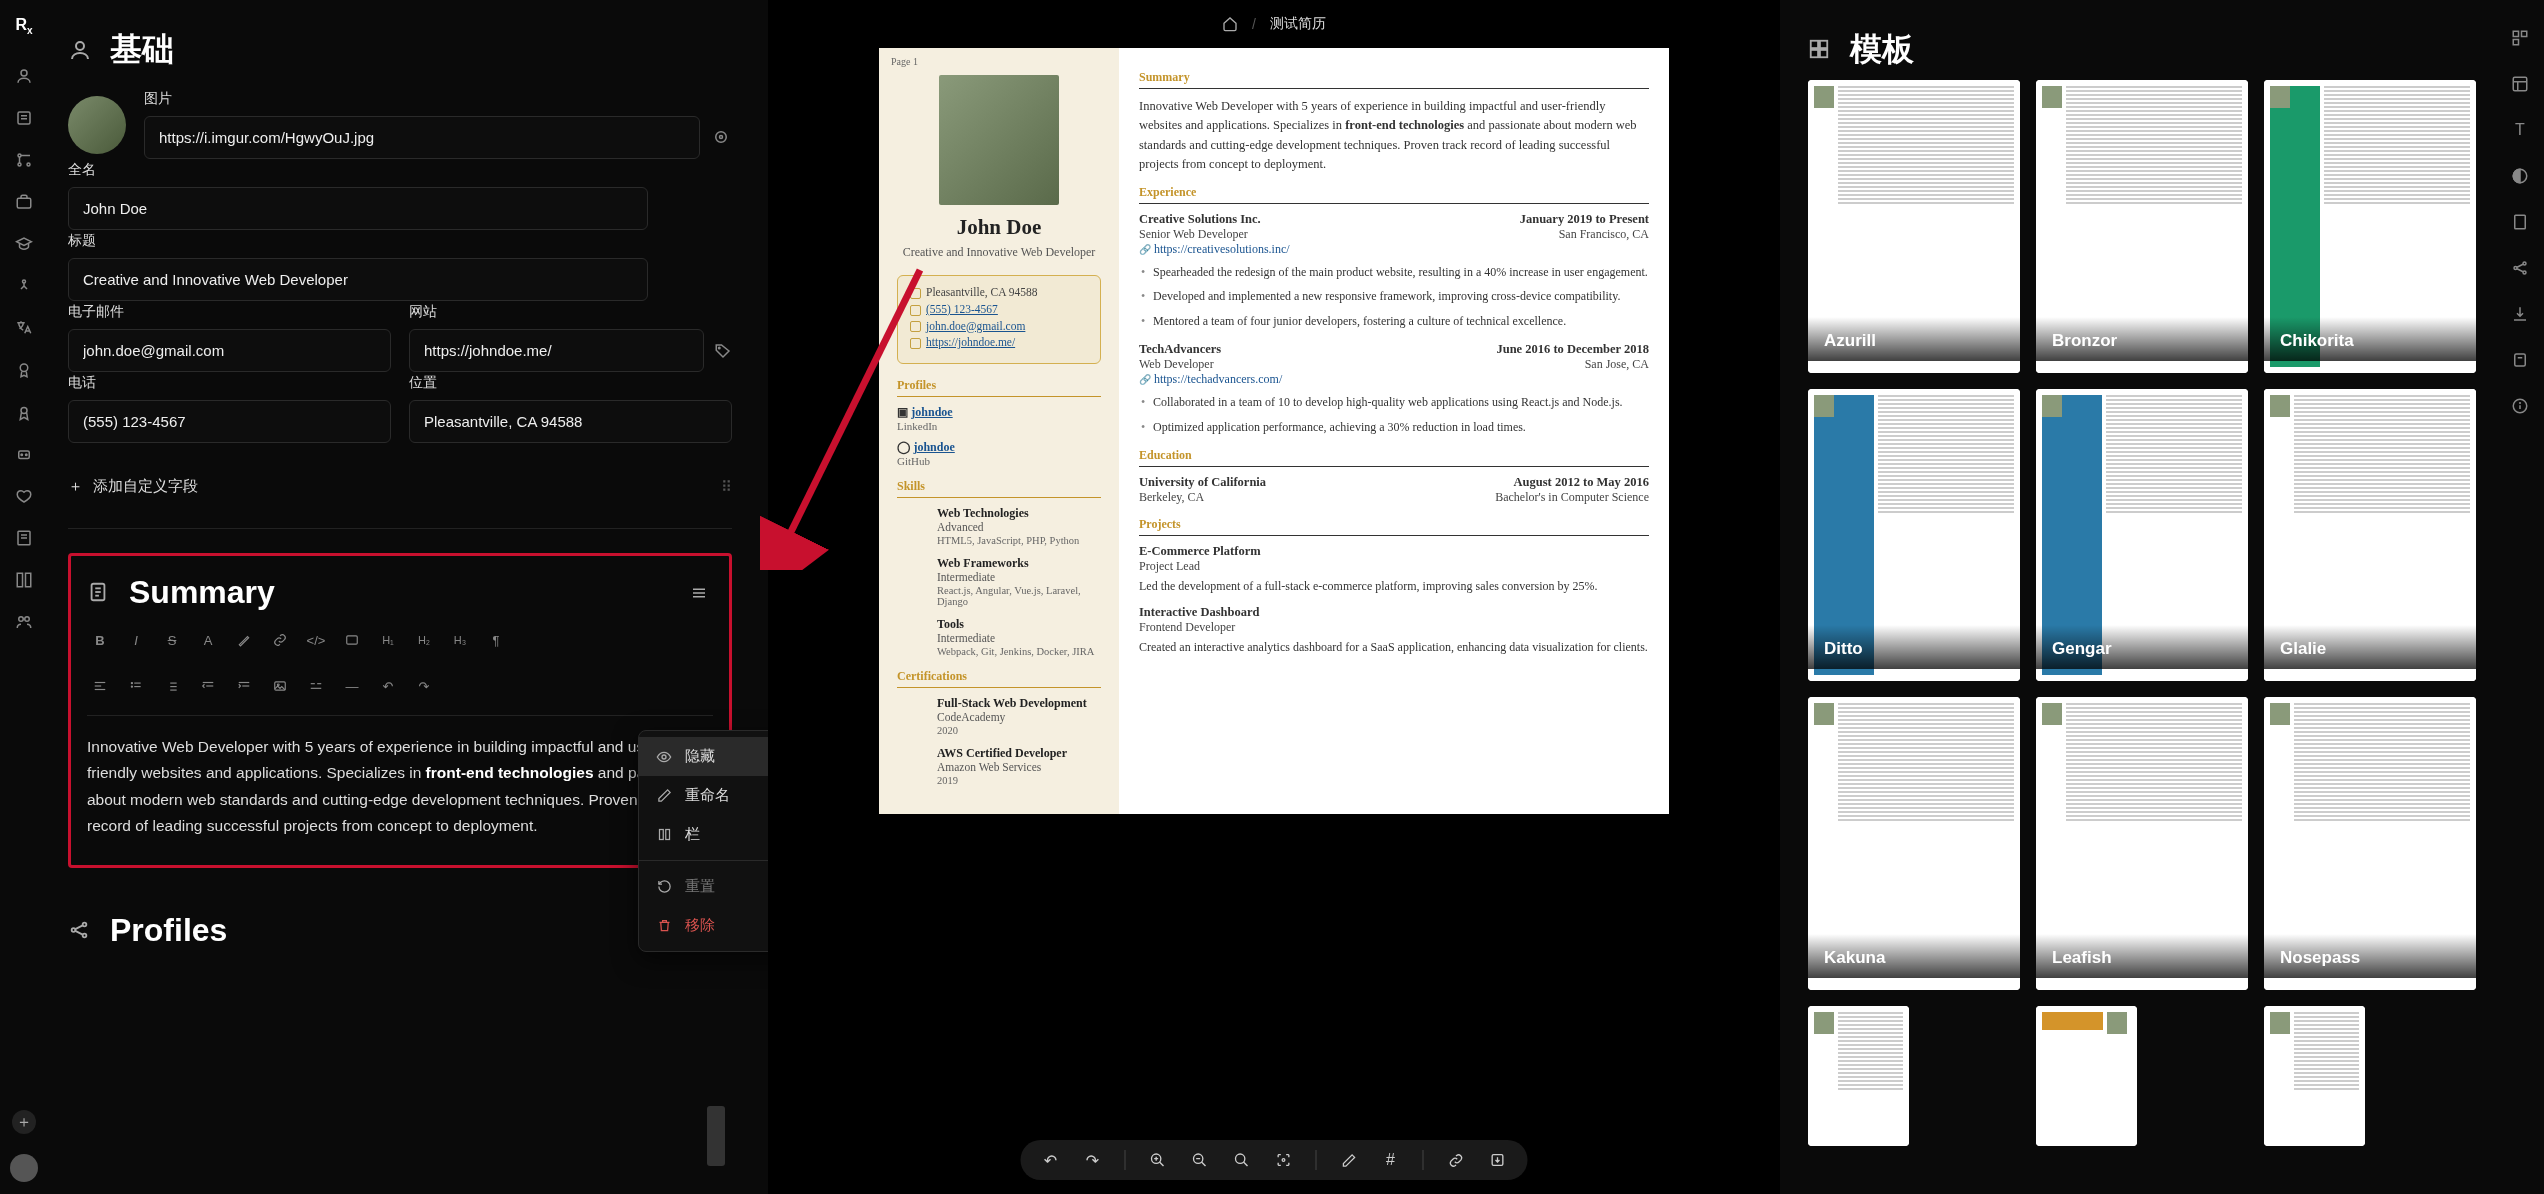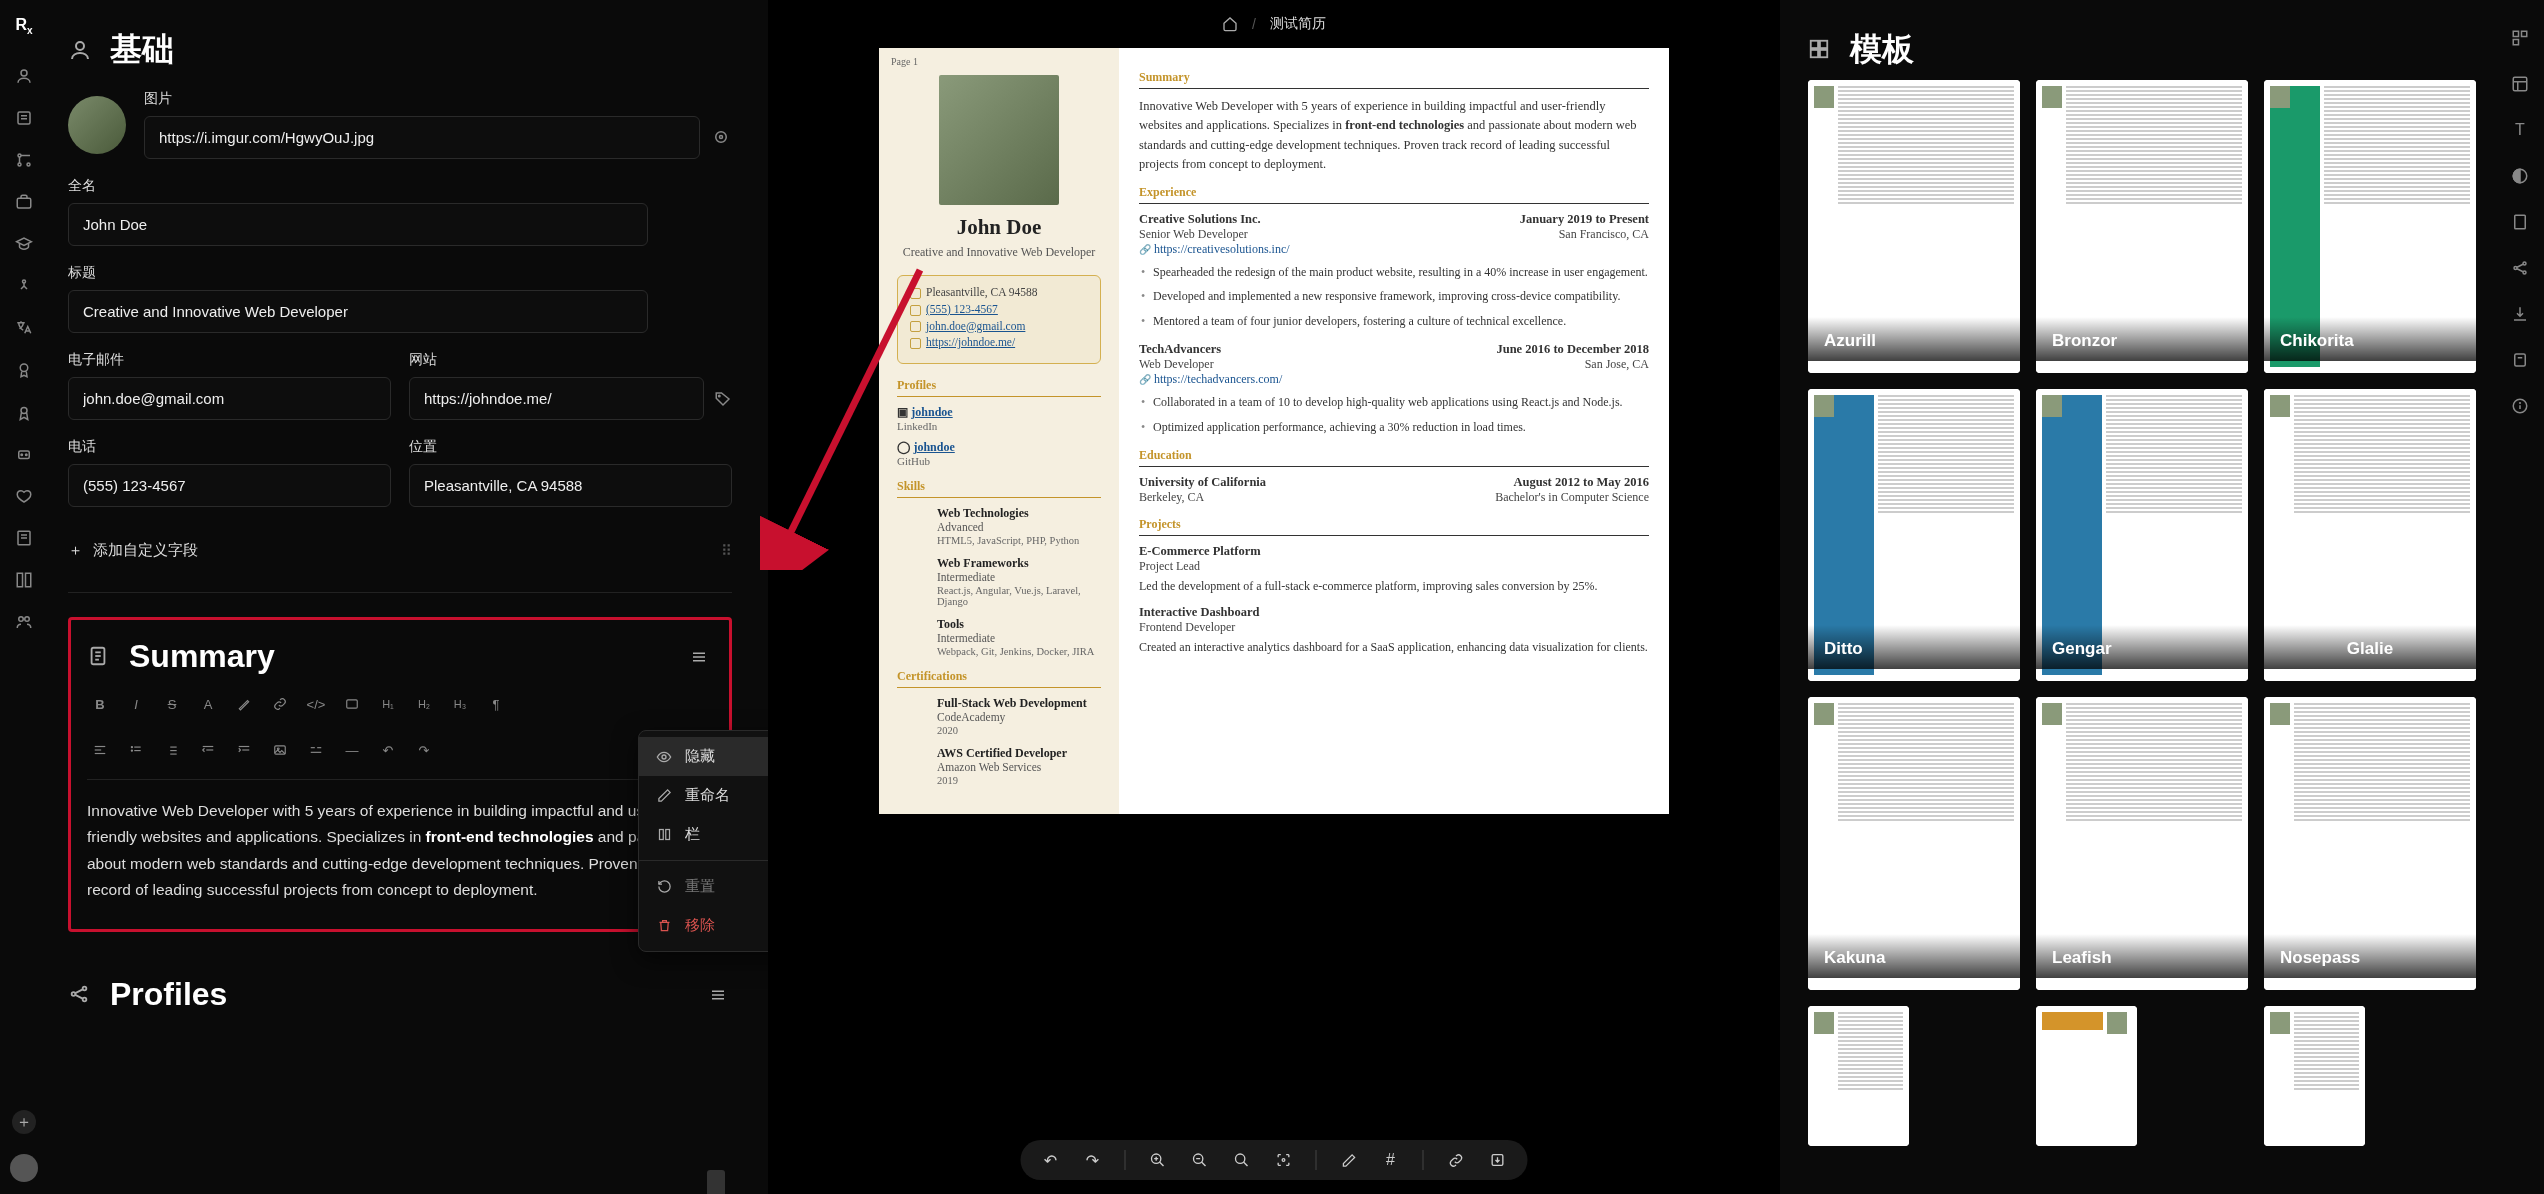--- a/index.html
+++ b/index.html
@@ -8,21 +8,21 @@
 .rail { width:48px; background:#0a0a0a; display:flex; flex-direction:column; align-items:center; padding-top:16px; gap:22px; }
 .rail .logo { font-size:16px; font-weight:700; color:#fff; margin-bottom:8px; }
 .rail .ic { width:20px; height:20px; display:flex; align-items:center; justify-content:center; color:#888; cursor:pointer; }
 .rail .add { width:24px; height:24px; border-radius:50%; background:#222; display:flex; align-items:center; justify-content:center; color:#aaa; cursor:pointer; margin-top:auto; margin-bottom:60px;}
 .rail .avatar-bottom { width:28px; height:28px; border-radius:50%; background:#555; position:absolute; bottom:12px; left:10px;}
 .left-pane { width:720px; background:#0a0a0a; padding:28px 36px 28px 20px; overflow-y:auto; position:relative;}
 .section-head { display:flex; align-items:center; gap:18px; margin-bottom:18px; }
 .section-head .hicon { width:24px; height:24px; color:#aaa; }
 .section-head h1 { font-size:32px; font-weight:800; }
 .section-head .menu-btn { margin-left:auto; width:28px; height:28px; display:flex; align-items:center; justify-content:center; color:#aaa; cursor:pointer;}
-.field-label { font-size:14px; color:#ddd; margin-bottom:8px; margin-top:18px; }
+.field-label { font-size:14px; color:#ddd; margin-bottom:8px; margin-top:2px; }
 .row { display:flex; gap:18px; }
 .row > div { flex:1; }
 .input { width:100%; background:#0d0d0d; border:1px solid #2a2a2a; border-radius:6px; padding:12px 14px; color:#eee; font-size:15px; outline:none; }
 .avatar-row { display:flex; align-items:center; gap:18px; }
 .avatar-img { width:58px; height:58px; border-radius:50%; background:linear-gradient(135deg,#7a8a6a,#4a5a3a); flex-shrink:0;}
 .avatar-right { flex:1; }
 .img-input-wrap { display:flex; align-items:center; gap:12px;}
 .img-input-wrap .input { flex:1; }
 .gear { width:20px; height:20px; color:#888; cursor:pointer;}
 .add-field { display:flex; align-items:center; gap:10px; color:#ddd; font-size:15px; margin-top:26px; cursor:pointer; padding:8px 0;}
@@ -82,21 +82,21 @@
 .main .proj .pr { font-size:12px; color:#444;}
 .main .proj .pd { font-size:12px; line-height:1.5; margin-top:3px;}
 .bottom-bar { position:absolute; bottom:14px; left:50%; transform:translateX(-50%); background:#1a1a1a; border-radius:28px; padding:10px 20px; display:flex; gap:22px; align-items:center;}
 .bottom-bar .bb { width:20px; height:20px; color:#ccc; cursor:pointer; display:flex; align-items:center; justify-content:center;}
 .bottom-bar .bsep { width:1px; height:20px; background:#444;}
 .right-pane { width:716px; background:#0a0a0a; padding:28px 20px 28px 28px; overflow-y:auto;}
 .right-pane .section-head { margin-bottom:8px;}
 .templates-grid { display:grid; grid-template-columns:repeat(3,1fr); gap:16px;}
 .tpl { position:relative; aspect-ratio:1/1.38; background:#fff; border-radius:4px; overflow:hidden; cursor:pointer;}
 .tpl .tpl-name { position:absolute; bottom:12px; left:0; right:0; padding:14px 16px 10px; background:linear-gradient(transparent,rgba(0,0,0,.75)); color:#fff; font-size:17px; font-weight:700;}
-.tpl.sel { outline:2px solid #fff; outline-offset:-2px;text-align:center;}
+.tpl.sel { outline:2px solid #fff; outline-offset:-2px;}
 .rail-right { width:48px; background:#0a0a0a; display:flex; flex-direction:column; align-items:center; padding-top:28px; gap:26px;}
 .rail-right .ic { width:20px; height:20px; display:flex; align-items:center; justify-content:center; color:#888; cursor:pointer;}
 .tpl-mini { width:100%; height:100%; background:#fff; font-size:4px; padding:6px; color:#333; display:flex; gap:4px; overflow:hidden;}
 .tpl-mini.blue .mside { background:#2a7aa8; width:30%;}
 .tpl-mini.green .mside { background:#1a9a6a; width:25%; margin-left:auto;}
 .tpl-mini.orange .mtop { background:#d4942a; height:18px; width:100%;}
 .tpl-mini .mside { height:100%;}
 .tpl-mini .mmain { flex:1;}
 .tpl-mini .mline { height:2px; background:#ccc; margin-bottom:2px;}
 .tpl-mini .mphoto { width:20px; height:22px; background:#8a9a7a; margin-bottom:3px;}

